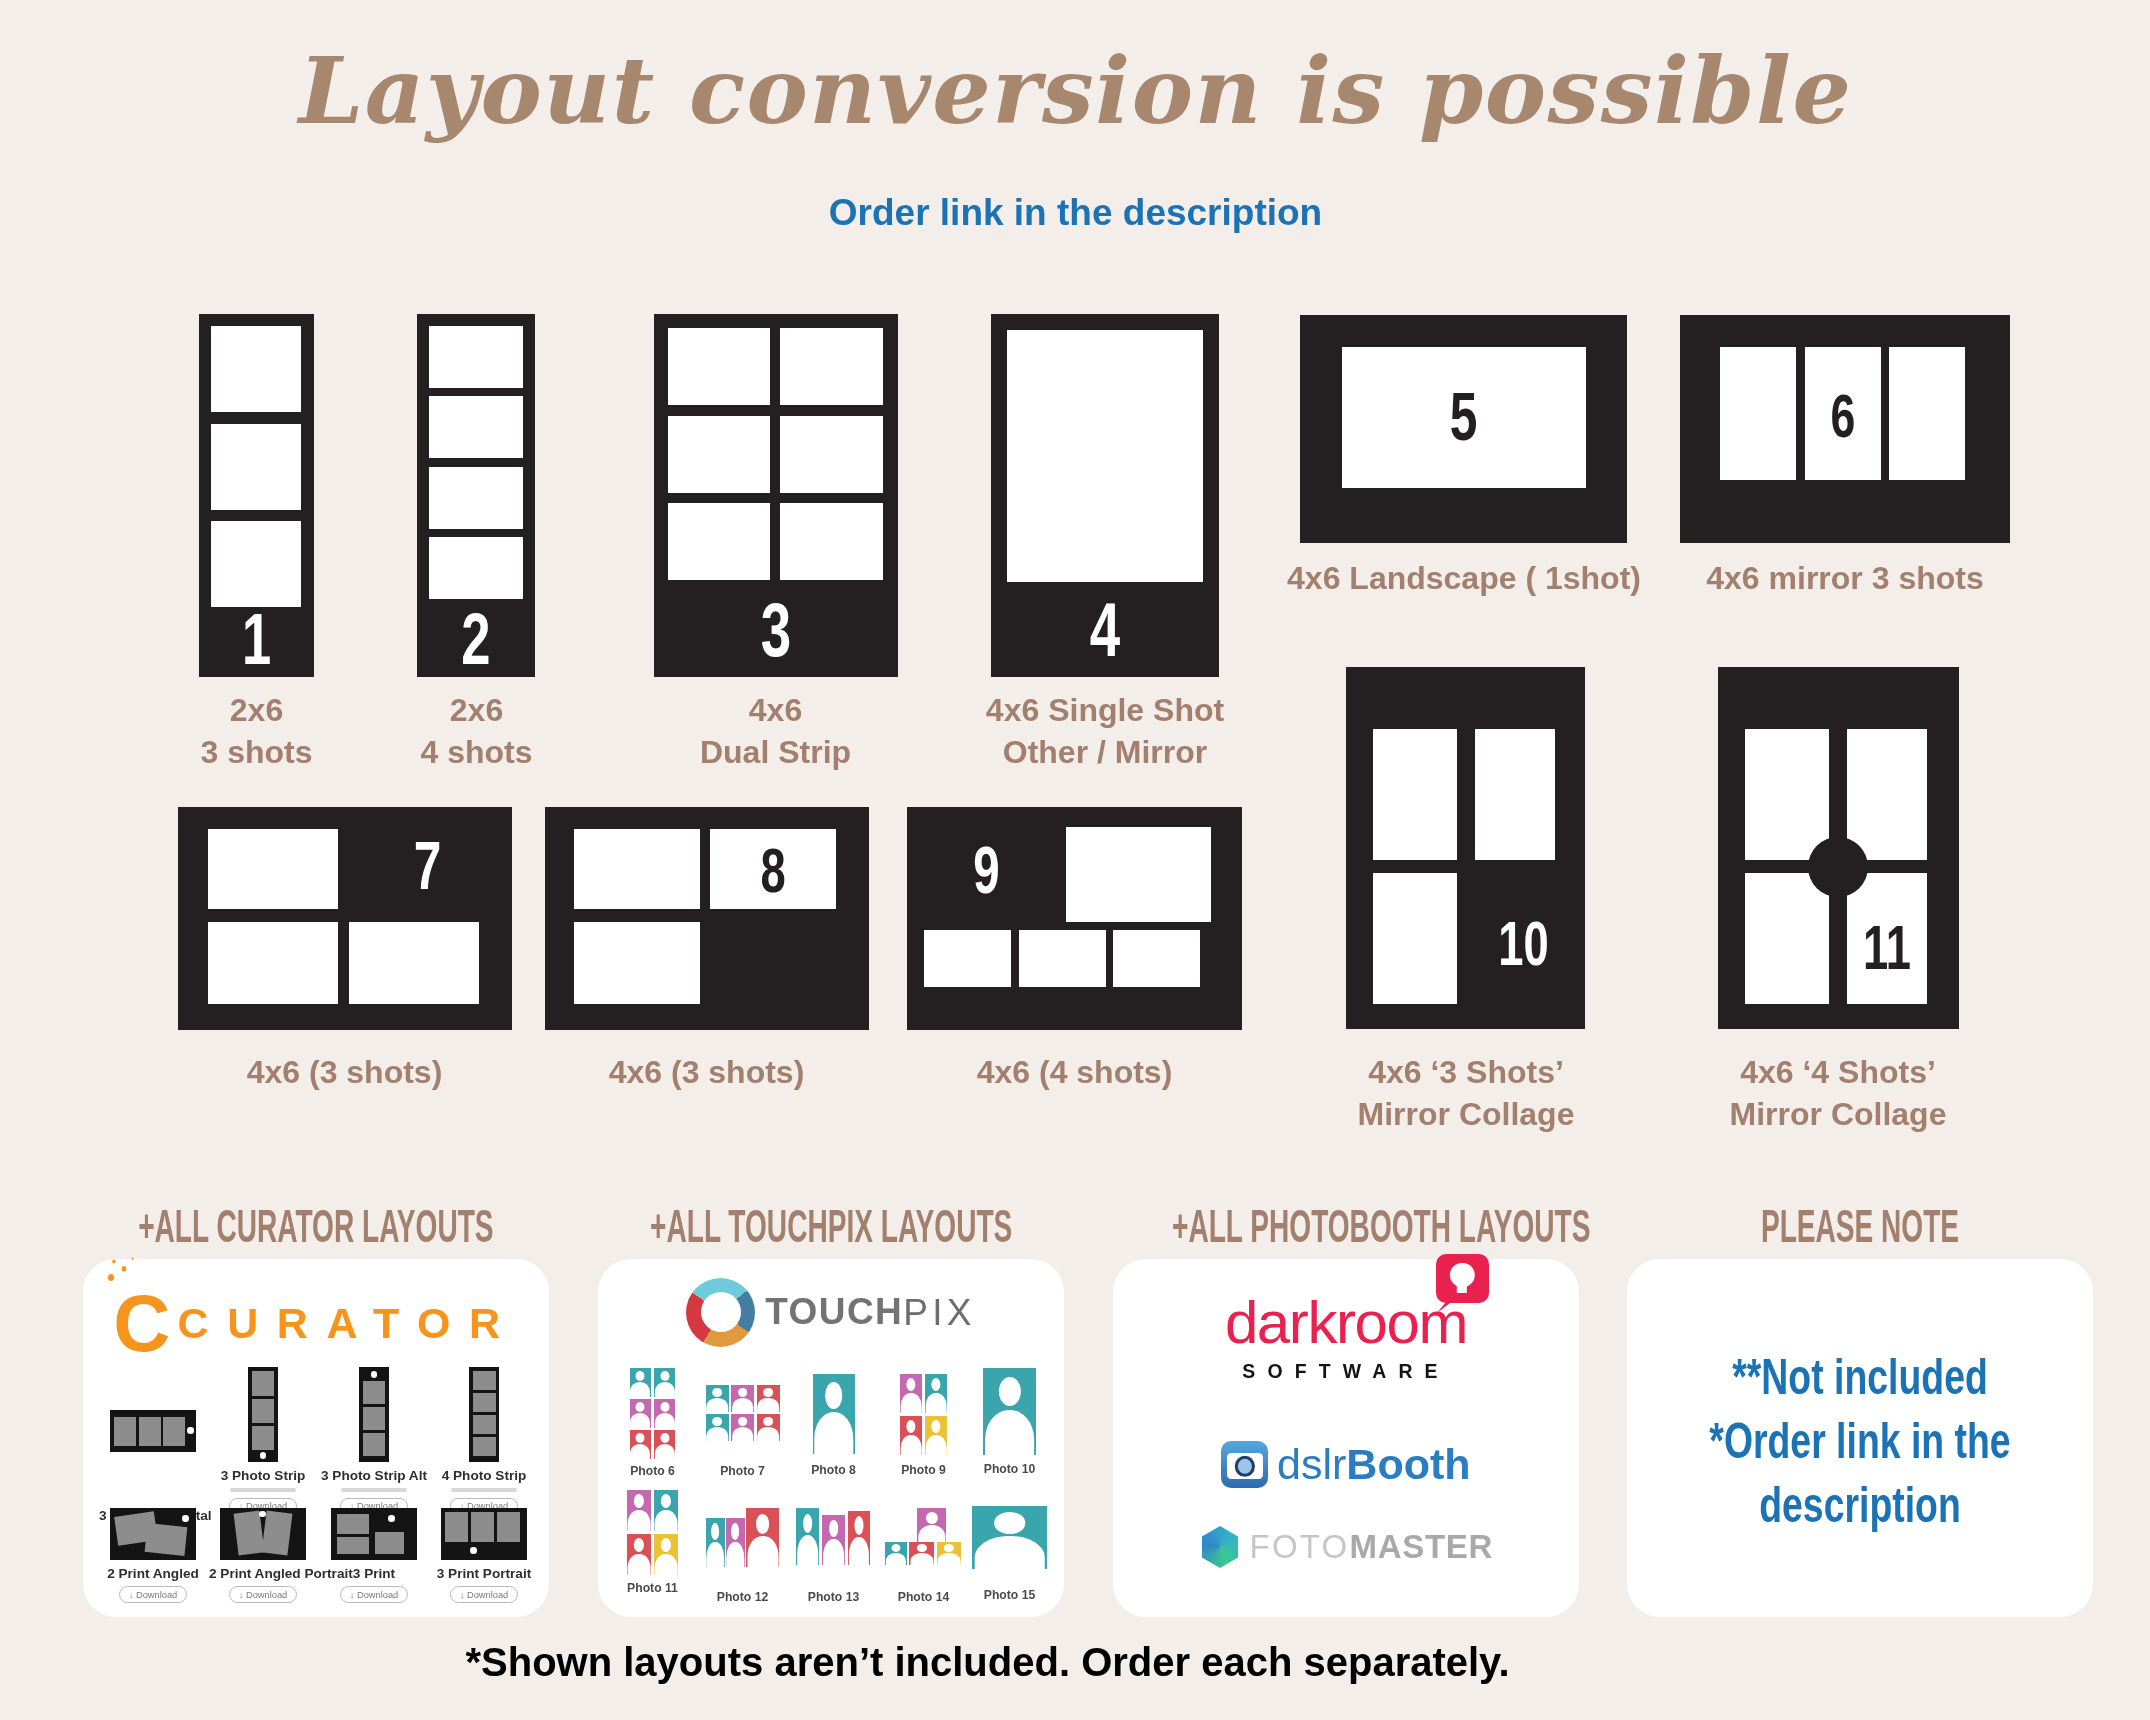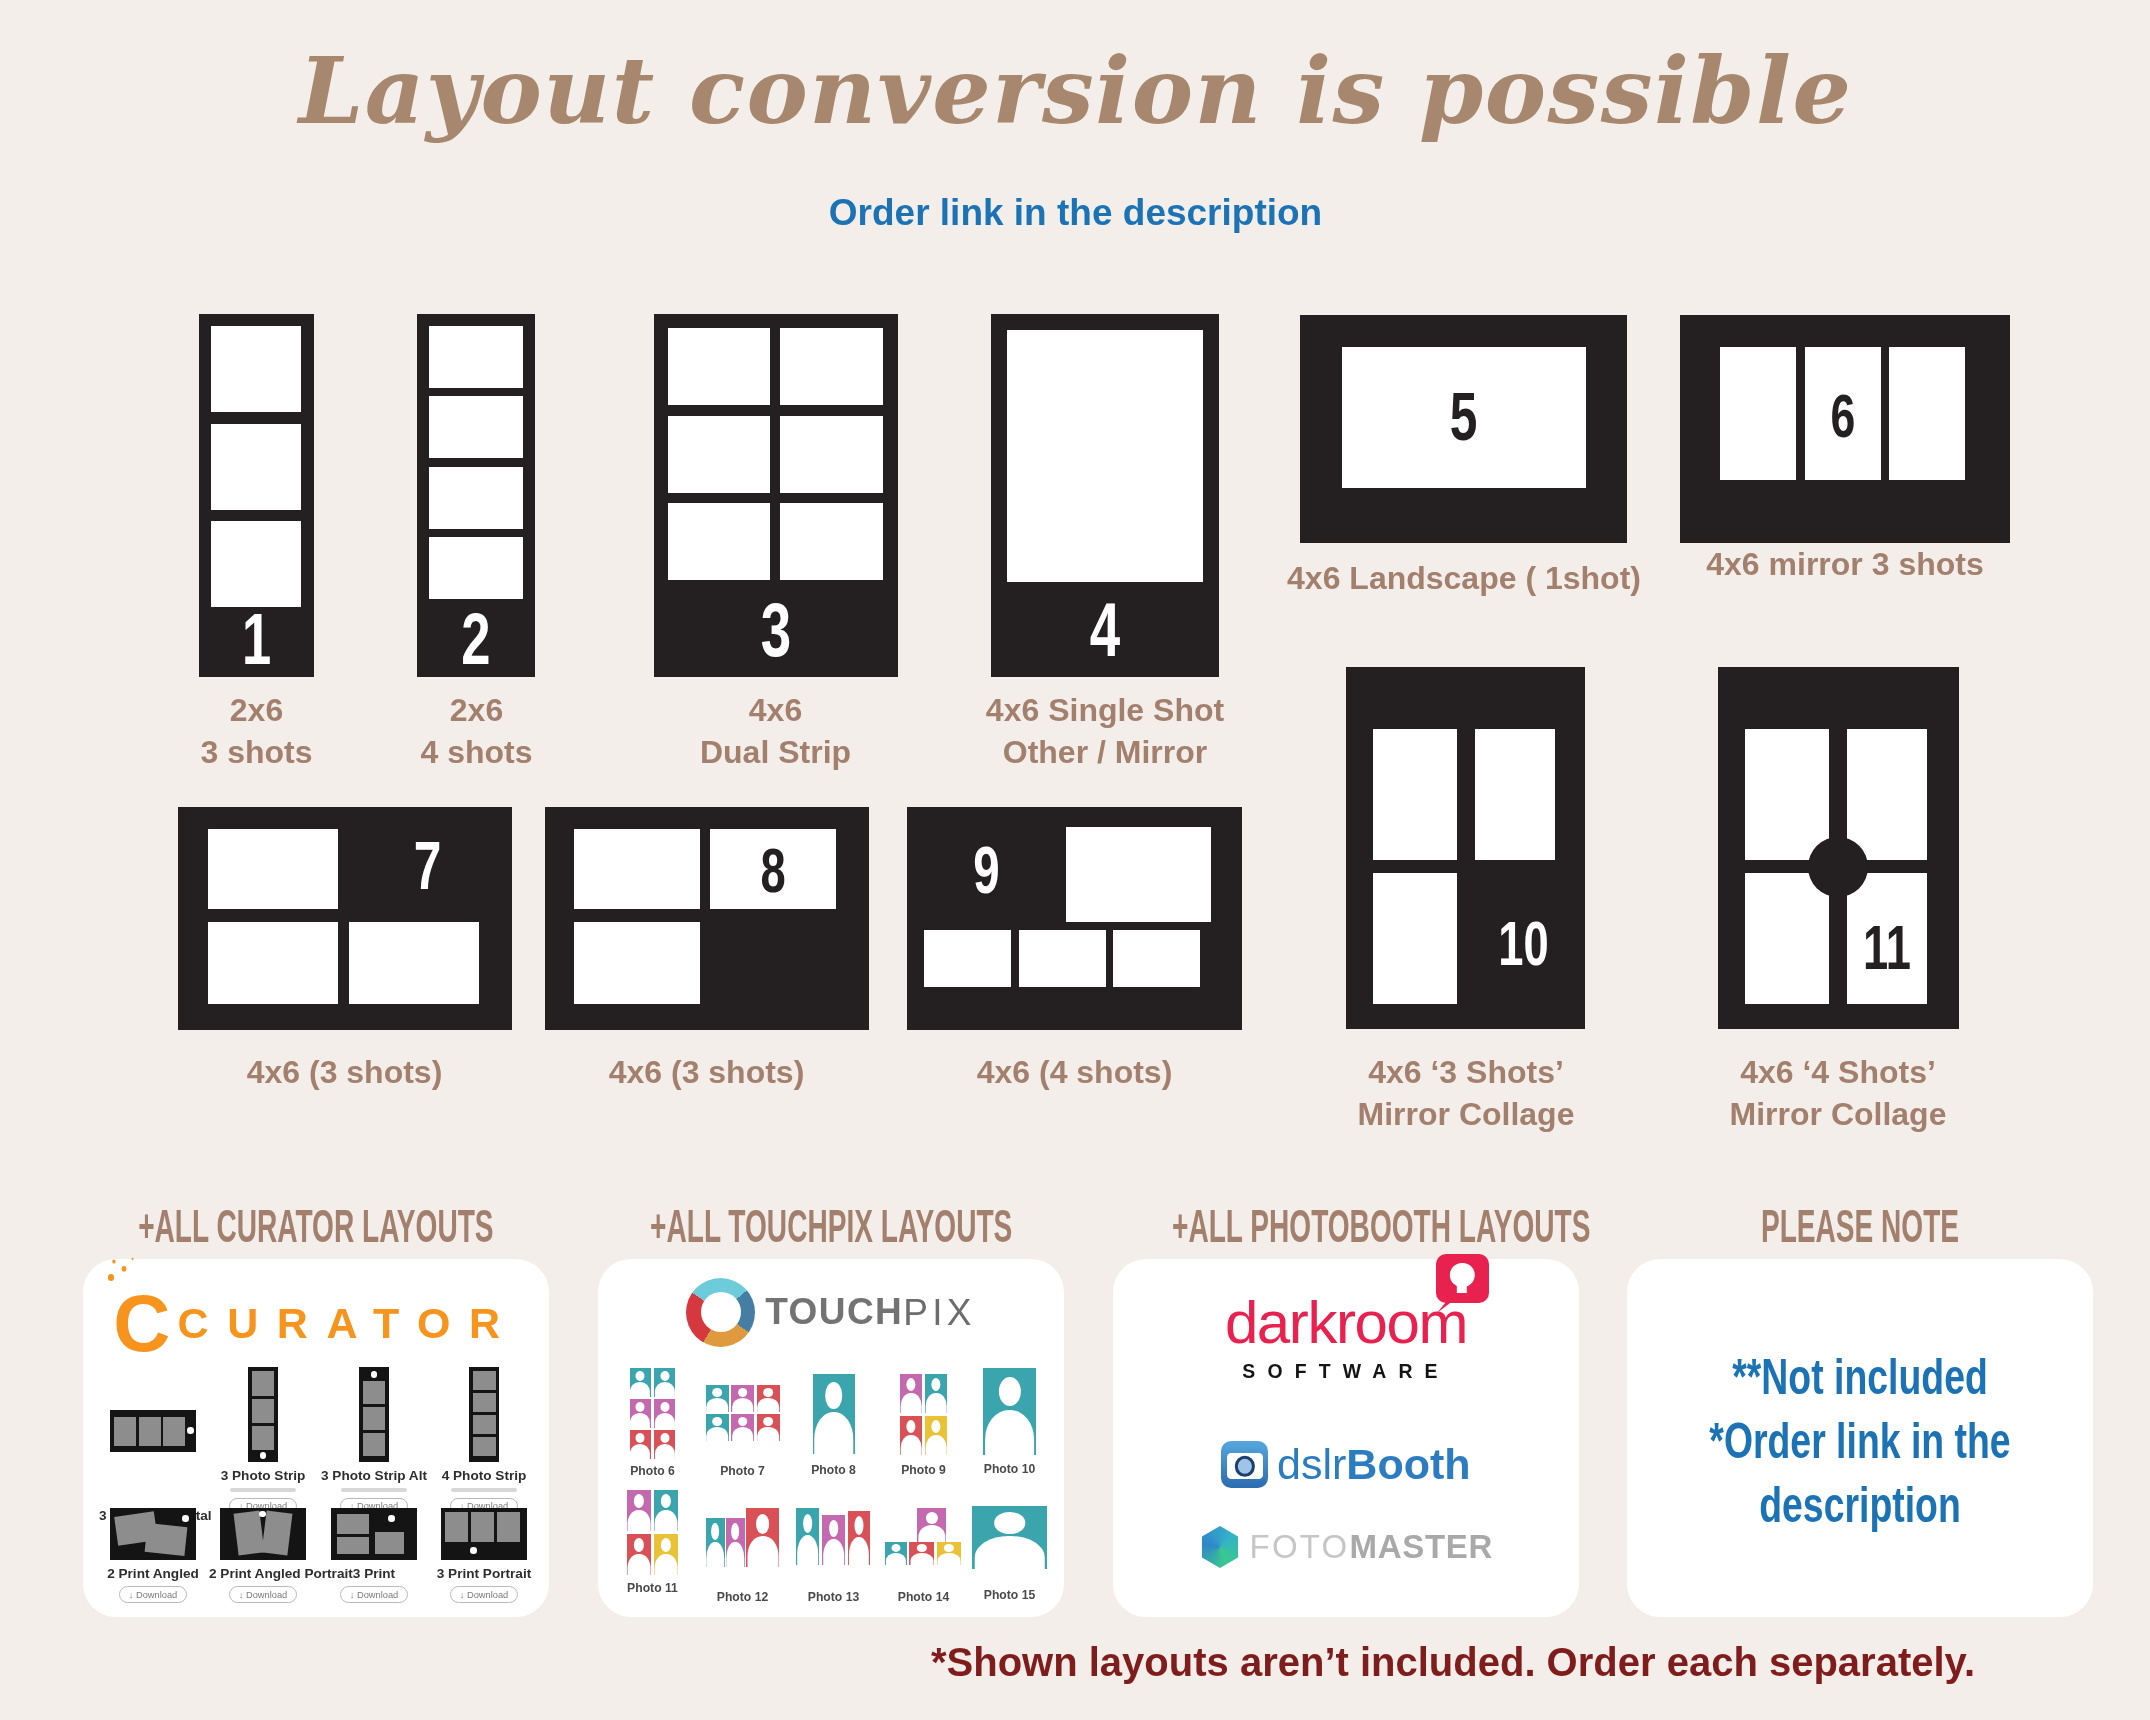--- a/index.html
+++ b/index.html
@@ -79,22 +79,22 @@
   .fm-icon{display:inline-block;width:42px;height:42px;vertical-align:middle;position:relative;
            clip-path:polygon(50% 0,93% 25%,93% 75%,50% 100%,7% 75%,7% 25%);
            background:conic-gradient(from 40deg,#35b0c9,#39c98e,#2f86c9,#35b0c9);}
   .fm-foto{font-size:33px;font-weight:300;color:#c6c6c6;letter-spacing:2.2px;vertical-align:middle;margin-left:8.6px;}
   .fm-master{font-size:33px;font-weight:bold;color:#a9a9a9;letter-spacing:0.7px;vertical-align:middle;}
 
   
   .note-body{position:absolute;left:0;top:86px;width:466px;text-align:center;color:#1b73b6;}
   .note-line{display:block;font-size:44px;font-weight:bold;line-height:1.45;transform:scale(0.85,1.12);}
 
-  .footer{position:absolute;left:0;top:1640px;width:1975px;text-align:right;
-          font-size:40px;font-weight:bold;color:#7f1d1d;}
+  .footer{position:absolute;left:0;top:1640px;width:1975px;text-align:center;
+          font-size:40px;font-weight:bold;color:#000000;}
 </style>
 </head>
 <body>
 
 <div id="canvas">
 
   <div class="title">Layout conversion is possible</div>
   <div class="subtitle">Order link in the description</div>
 
   <div class="frame" style="left:199px;top:314px;width:115px;height:363px;">
@@ -146,21 +146,21 @@
   <div class="lbl" style="left:1249px;top:558px;width:430px;">
     <span>4x6 Landscape ( 1shot)</span>
   </div>
 
   <div class="frame" style="left:1680px;top:315px;width:330px;height:228px;">
     <div class="box" style="left:40px;top:32px;width:76px;height:133px;"></div>
     <div class="box" style="left:125px;top:32px;width:76px;height:133px;"></div>
     <div class="box" style="left:209px;top:32px;width:76px;height:133px;"></div>
     <div class="num dark" style="left:125px;width:76px;top:70px;font-size:62px;">6</div>
   </div>
-  <div class="lbl" style="left:1630px;top:544px;width:430px;">
+  <div class="lbl" style="left:1630px;top:558px;width:430px;">
     <span>4x6 mirror 3 shots</span>
   </div>
 
   <div class="frame" style="left:178px;top:807px;width:334px;height:223px;">
     <div class="box" style="left:30px;top:21.5px;width:130px;height:80px;"></div>
     <div class="box" style="left:30px;top:115px;width:130px;height:82px;"></div>
     <div class="box" style="left:171px;top:115px;width:130px;height:82px;"></div>
     <div class="num" style="left:165px;width:169px;top:24.4px;font-size:69px;">7</div>
   </div>
   <div class="lbl" style="left:201px;top:1052px;width:287px;">

